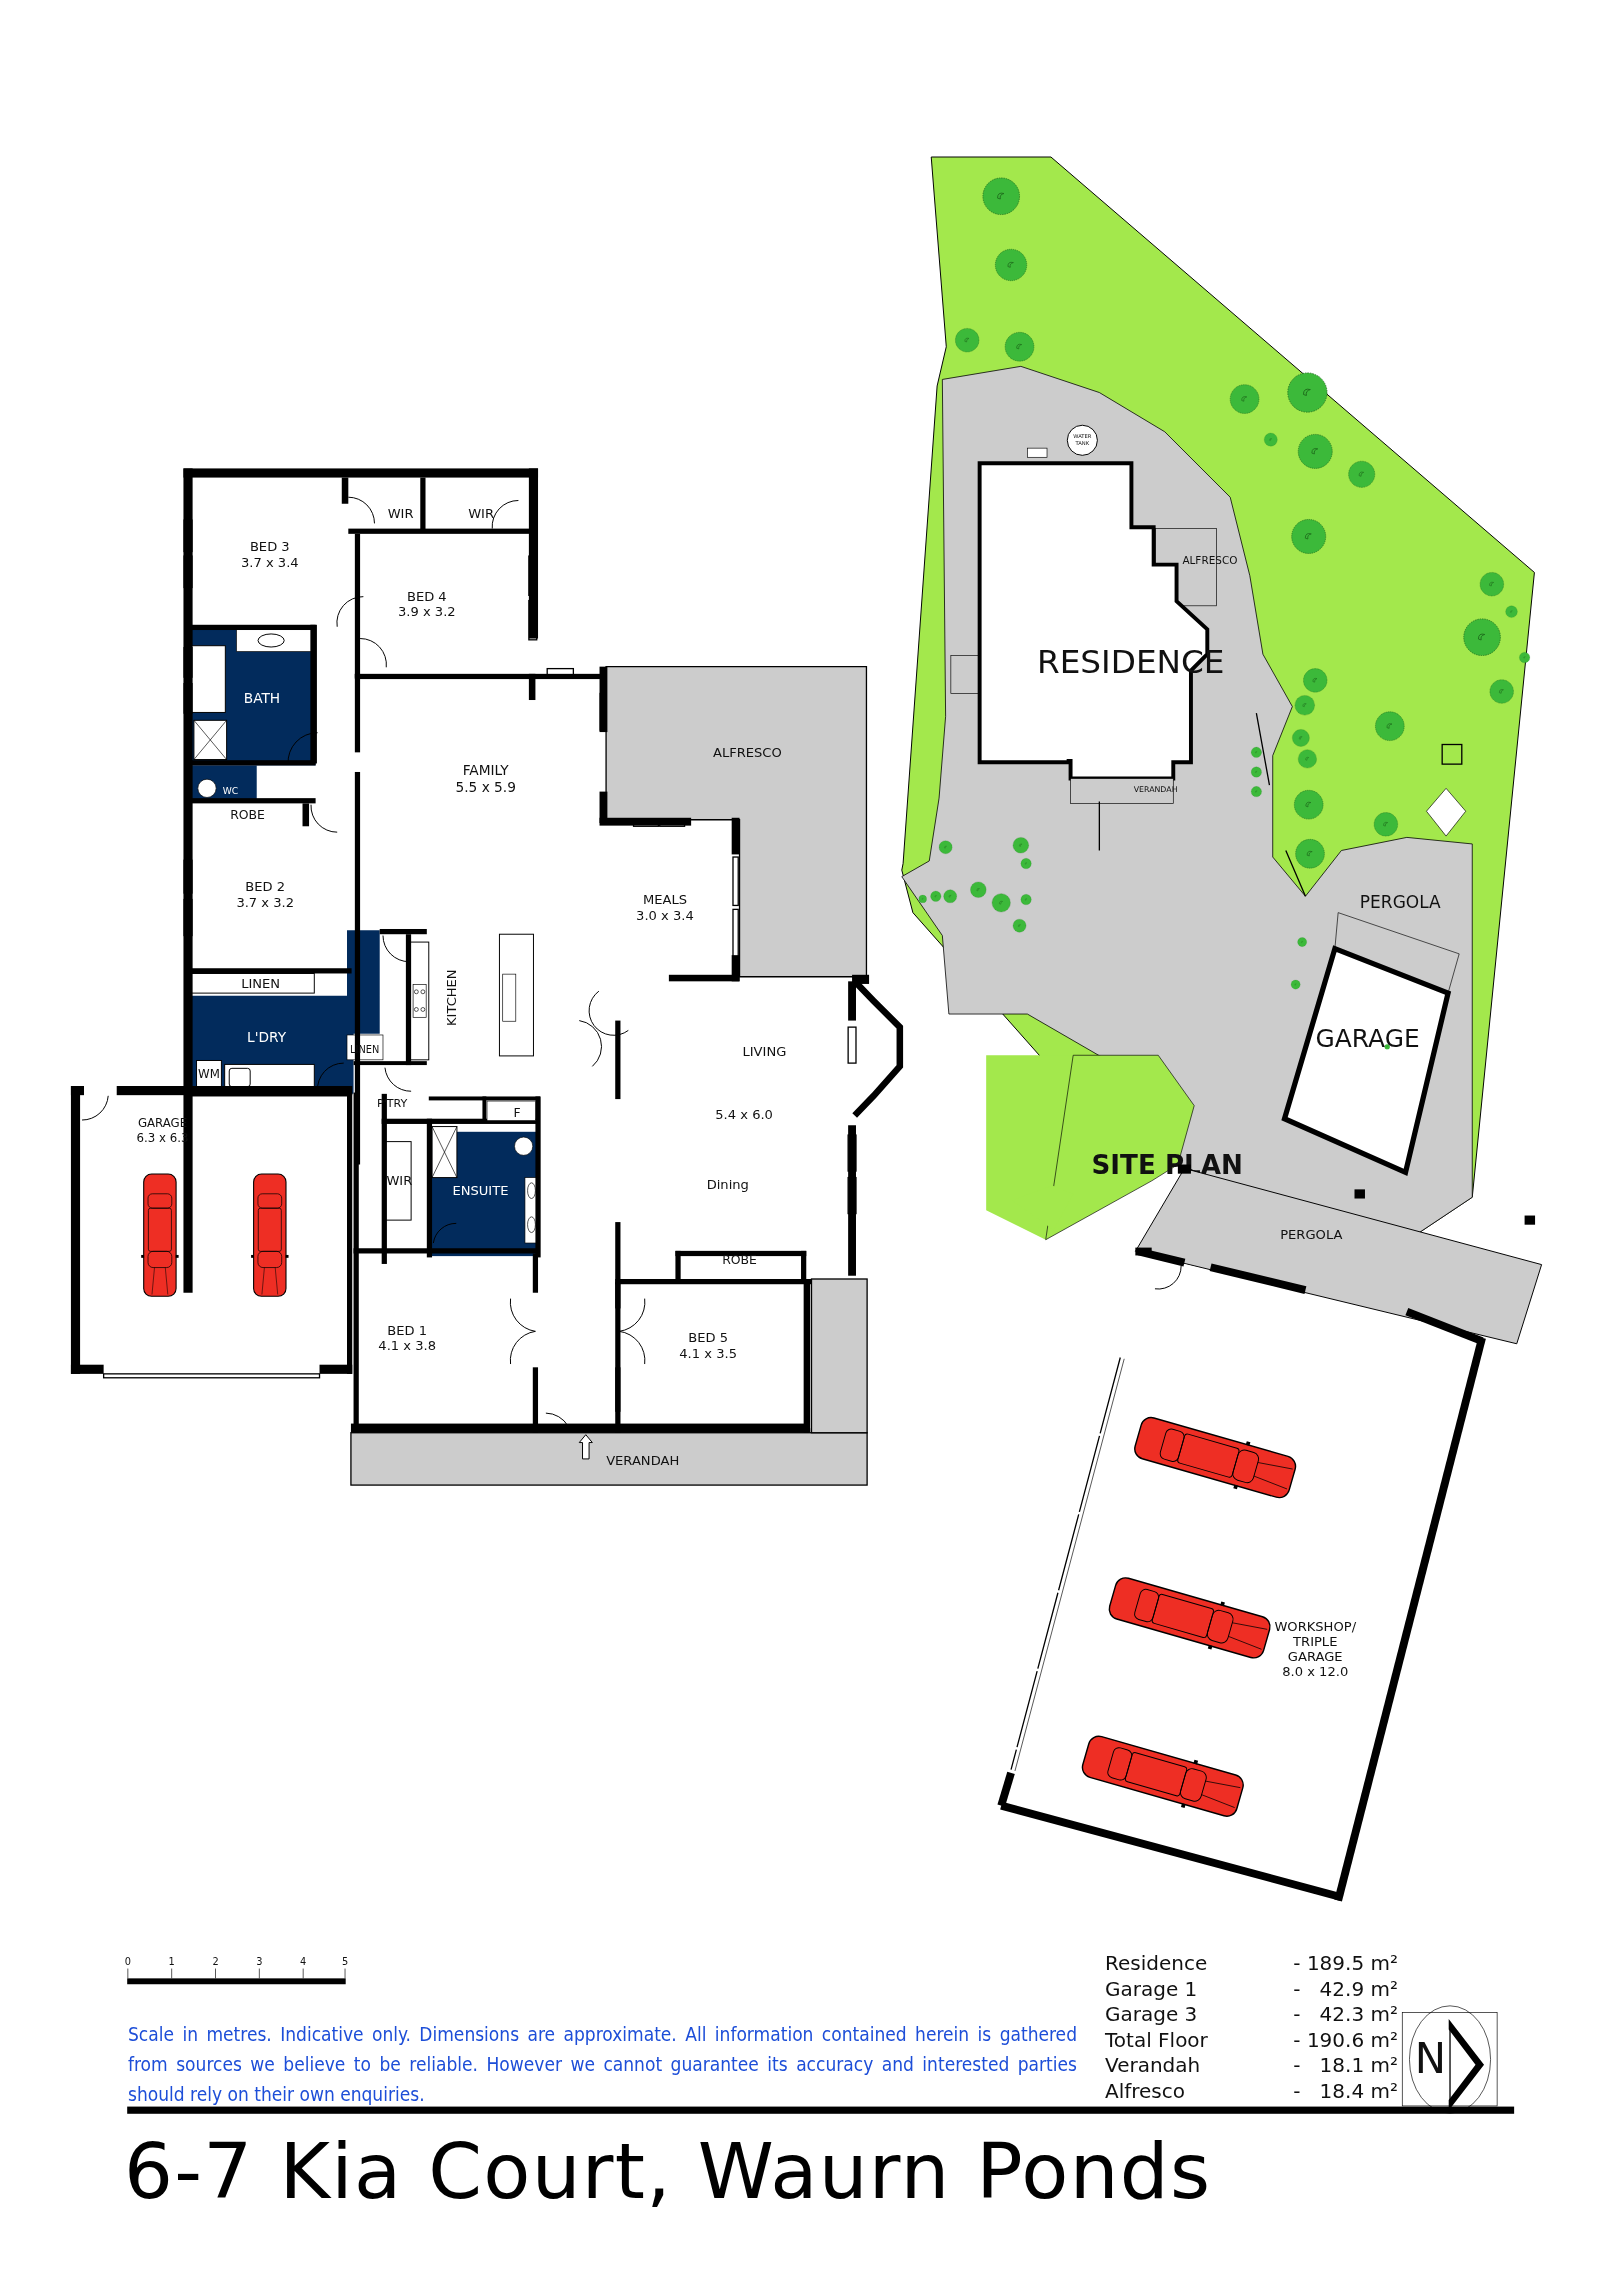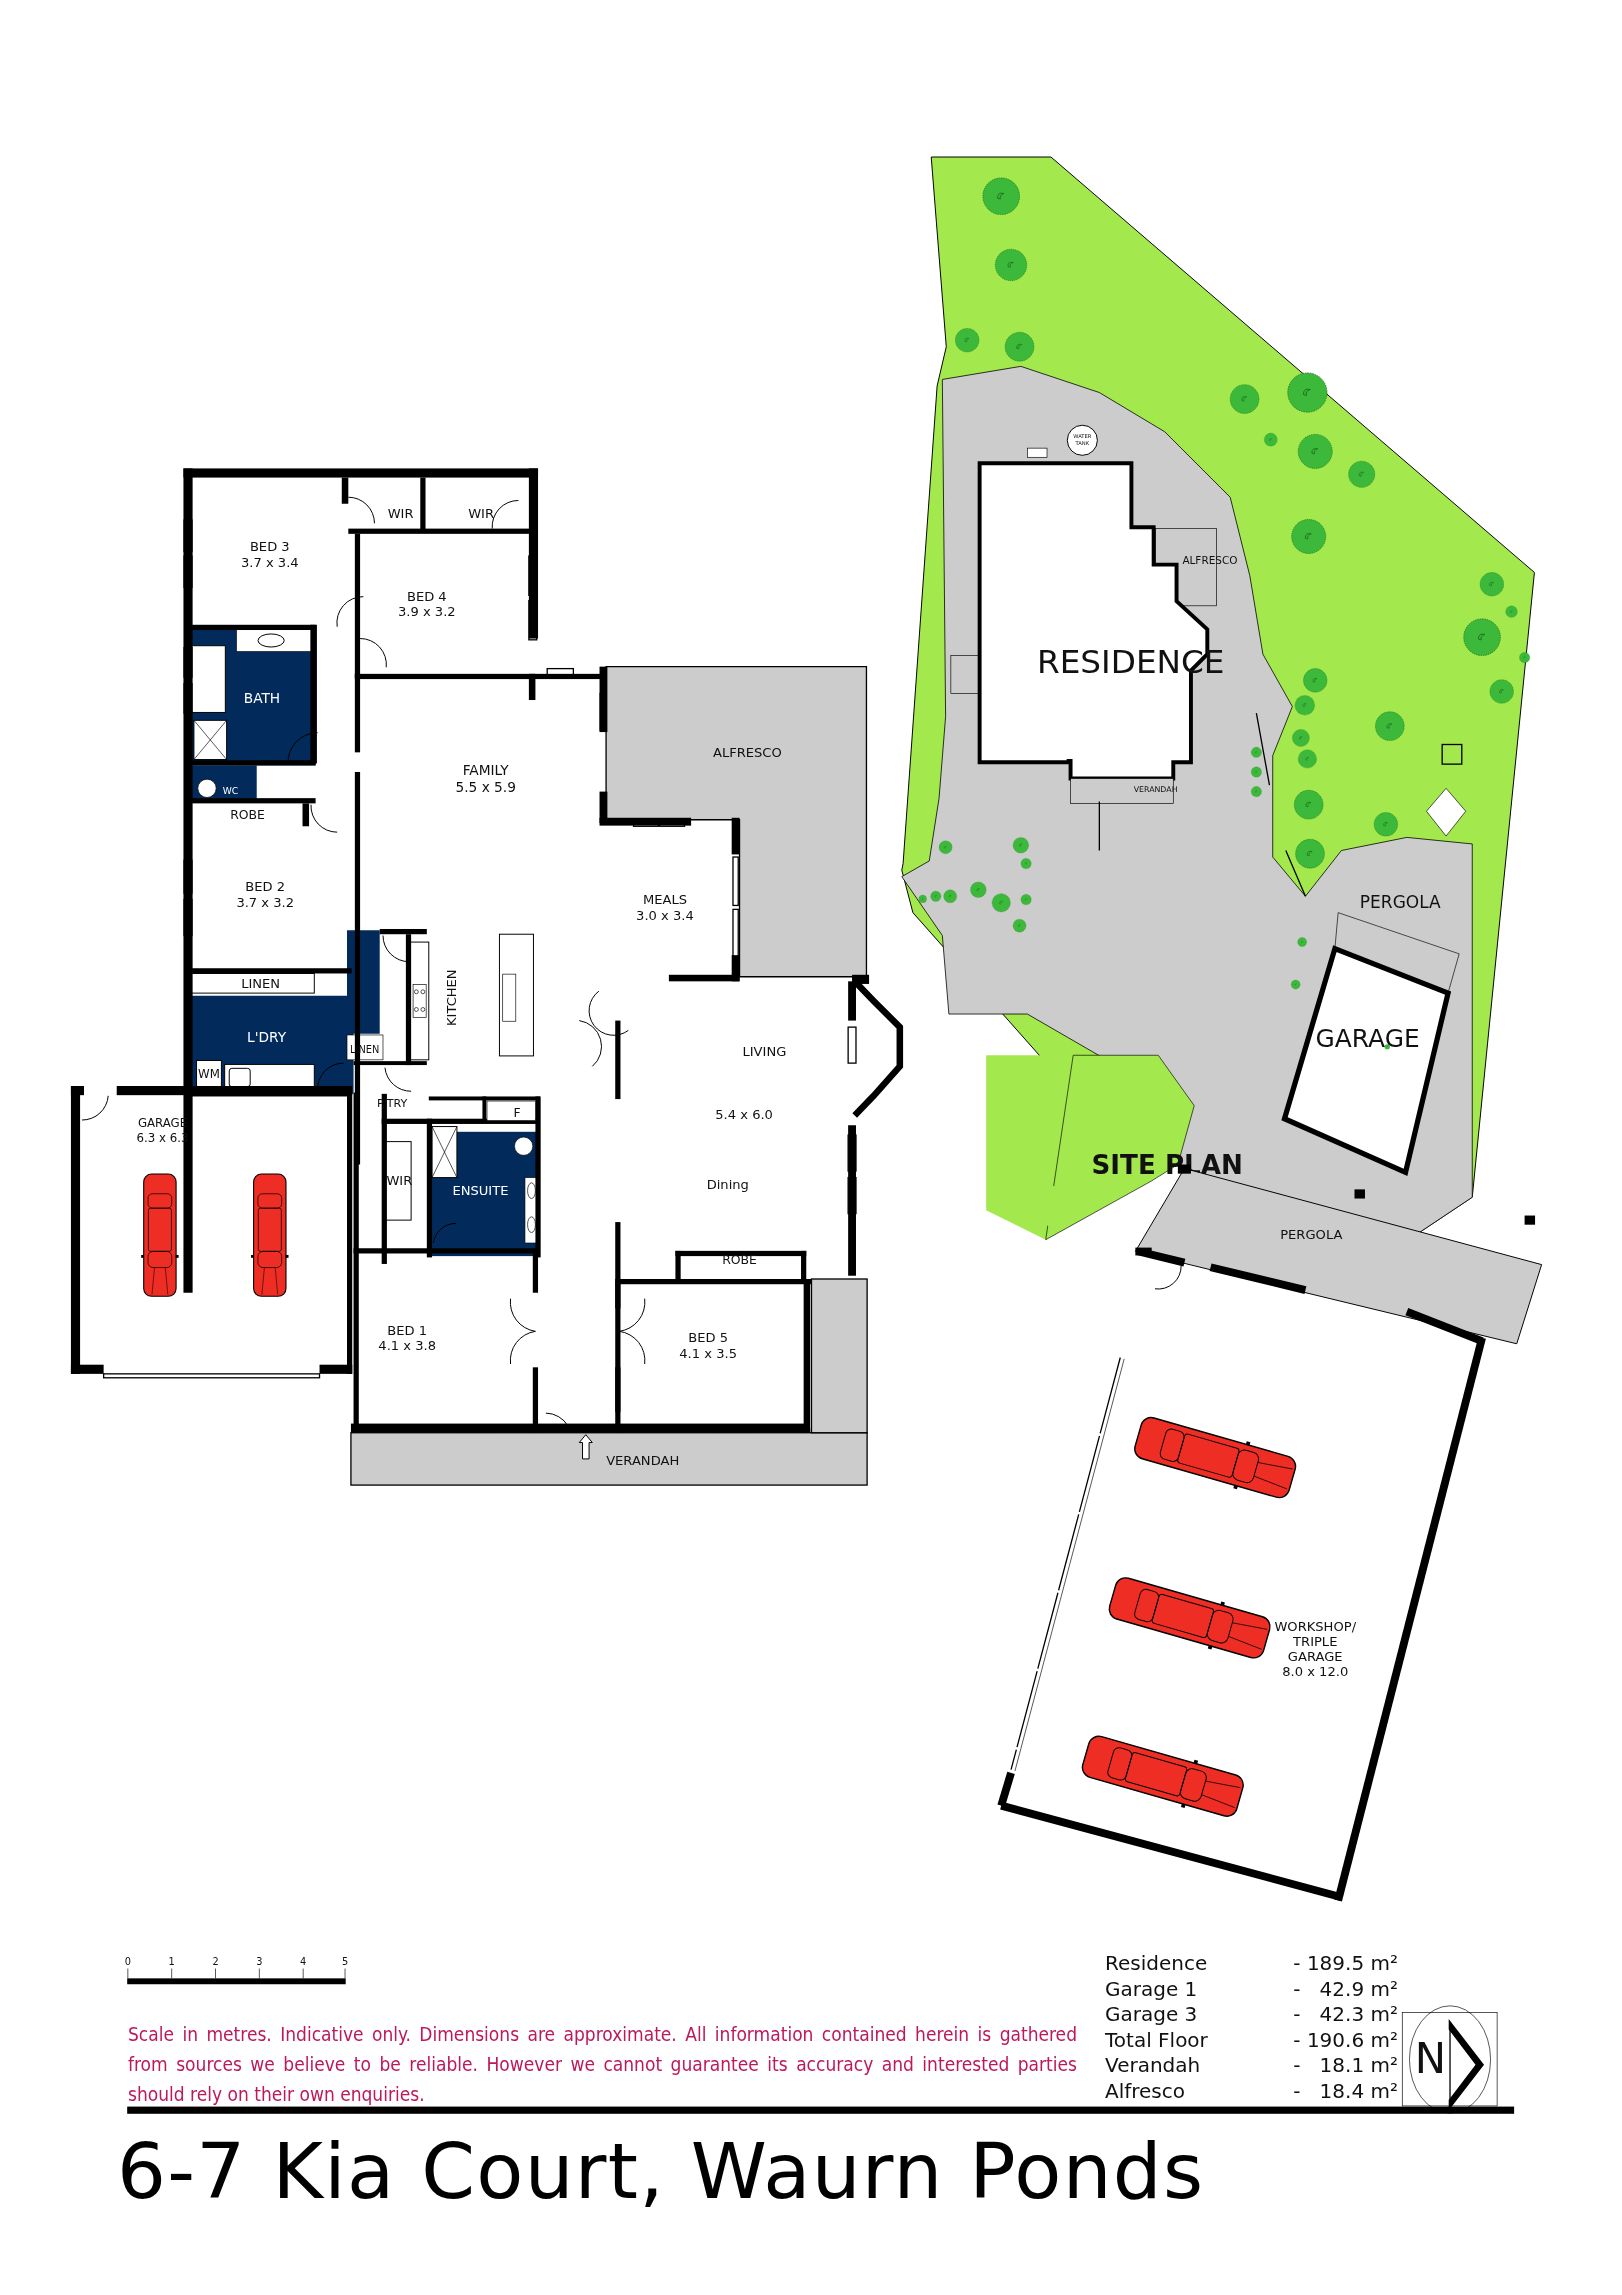--- a/index.html
+++ b/index.html
@@ -6,29 +6,29 @@
   body { width: 1623px; height: 2295px; position: relative; overflow: hidden; font-family: "DejaVu Sans", sans-serif; }
   svg.plan { position: absolute; left: 0; top: 0; width: 1623px; height: 2295px; }
   .lbl { font-family: "DejaVu Sans", sans-serif; fill: #111; }
   .lbl-white { font-family: "DejaVu Sans", sans-serif; fill: #ffffff; }
   .wall { fill: #000; }
   .thin { stroke: #000; stroke-width: 2; fill: none; }
   .door { stroke: #000; stroke-width: 1.5; fill: none; }
   .disclaimer {
     position: absolute; left: 128px; top: 2019px; width: 949px;
     font-family: "DejaVu Sans Condensed", "DejaVu Sans", sans-serif;
-    font-size: 19px; line-height: 30px; text-align: justify; color: #be185d;
+    font-size: 19px; line-height: 30px; text-align: justify; color: #1d4ed8;
     font-stretch: condensed;
   }
   .areas { position: absolute; left: 1105px; top: 1951px; font-family: "DejaVu Sans", sans-serif; font-size: 20px; line-height: 25.5px; color: #111; }
   .areas .row { display: flex; }
   .areas .name { width: 178px; }
   .areas .val { width: 115px; white-space: pre; text-align: right; }
   .address {
-    position: absolute; left: 117px; top: 2127px;
+    position: absolute; left: 124px; top: 2127px;
     font-family: "DejaVu Sans", sans-serif; font-size: 77px; color: #000;
     letter-spacing: 1.3px; white-space: nowrap;
   }
 </style>
 </head>
 <body>
 
 <svg class="plan" viewBox="0 0 2480 3508" xmlns="http://www.w3.org/2000/svg">
   <defs>
     <g id="tree">

